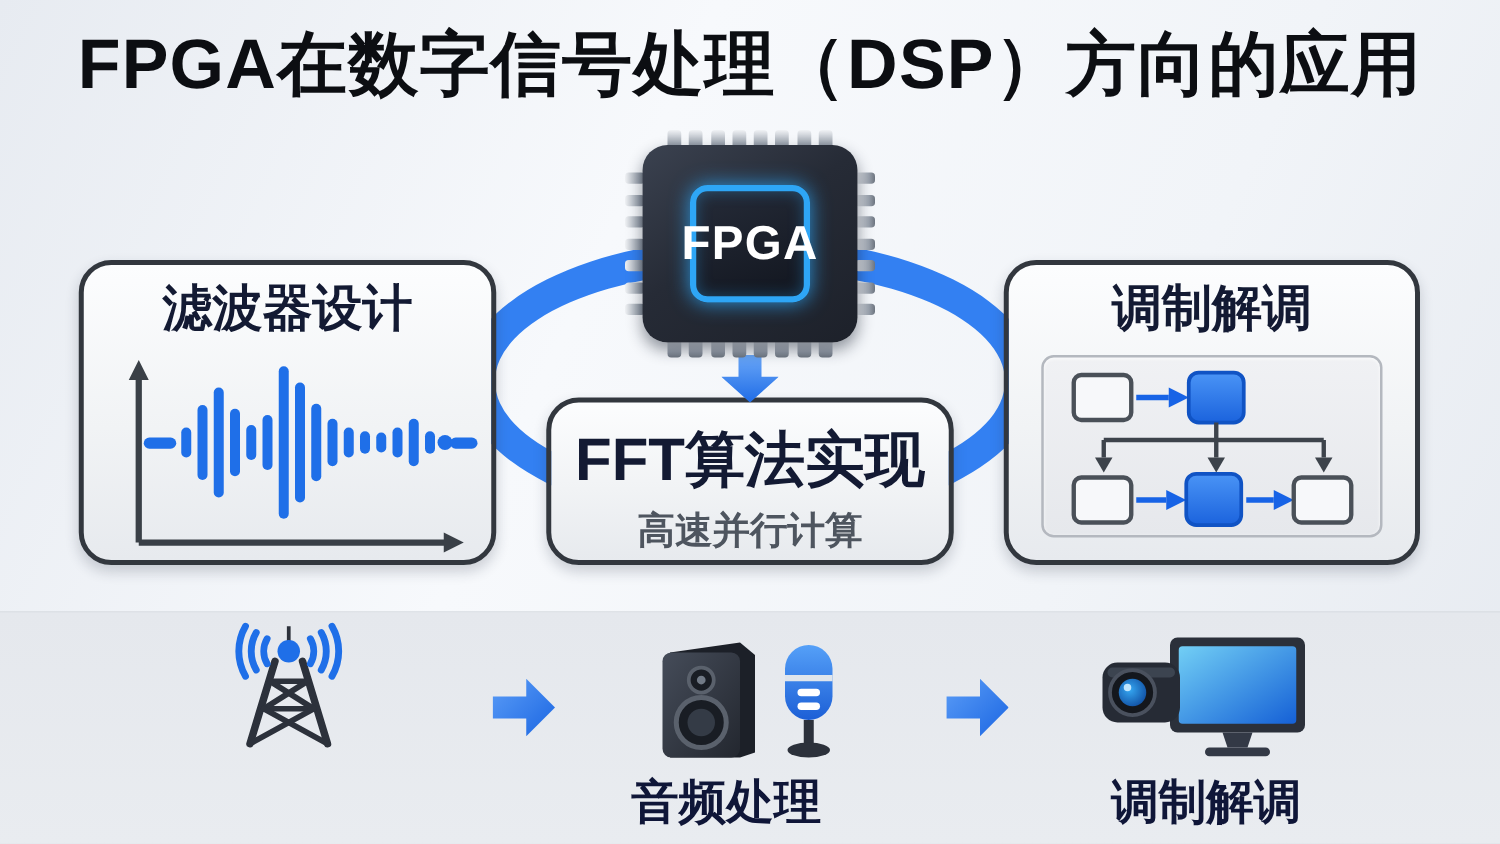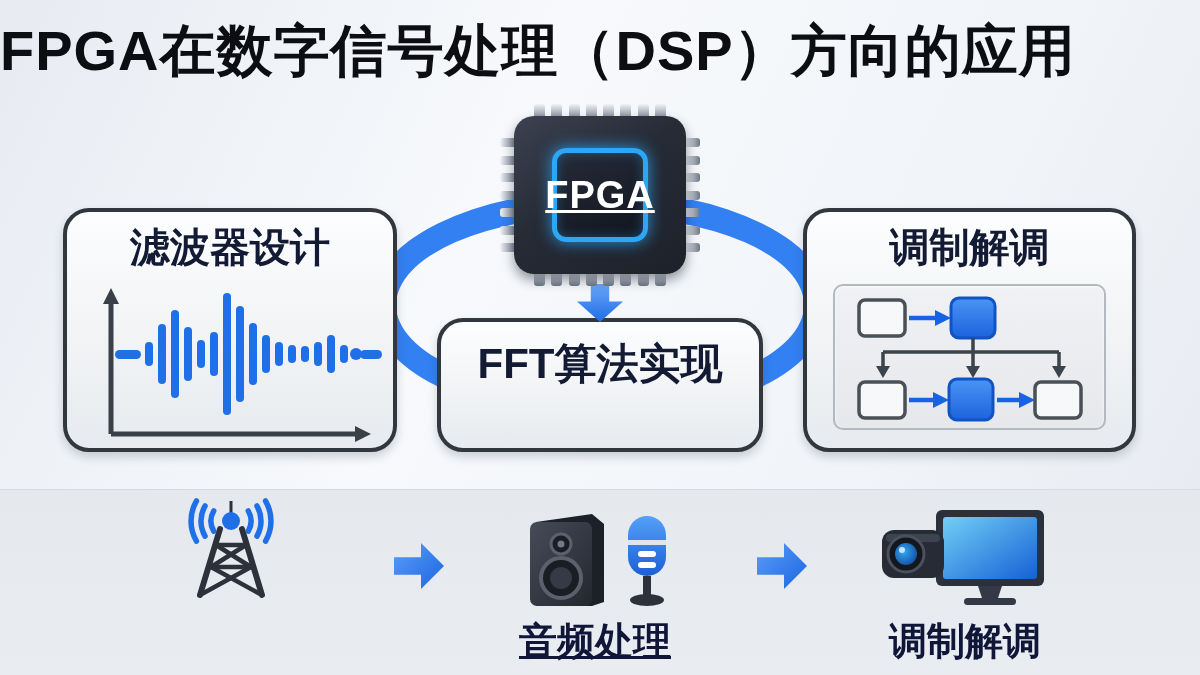--- a/index.html
+++ b/index.html
@@ -3,21 +3,21 @@
 <meta charset="utf-8">
 <style>
   html,body{margin:0;padding:0;background:#cfd4da;}
   #canvas{
     position:relative;width:1200px;height:675px;overflow:hidden;
     font-family:"Liberation Sans",sans-serif;
     background:linear-gradient(115deg,#e7ebf1 0%,#f7f9fc 38%,#f1f4f8 70%,#e6eaf0 100%);
   }
   
   .title{
-    position:absolute;left:0;top:14px;width:100%;
+    position:absolute;left:0;top:14px;width:100%;text-align:center;
     font-size:56px;font-weight:800;color:#0c0e12;letter-spacing:1px;white-space:nowrap;
   }
   
   .ring{
     position:absolute;left:370px;top:190px;width:460px;height:230px;
     box-sizing:border-box;border:26px solid #3380f2;border-radius:50%;z-index:1;
   }
   
   .bigbox{
     position:absolute;box-sizing:border-box;z-index:2;
@@ -25,21 +25,21 @@
     border:4px solid #32373e;border-radius:26px;
     box-shadow:0 5px 10px rgba(35,45,65,.20);
   }
   .box-filter{left:63px;top:208px;width:334px;height:244px;}
   .box-fft{left:437px;top:318px;width:326px;height:134px;text-align:center;}
   .box-mod{left:803px;top:208px;width:333px;height:244px;}
   .box-title{
     text-align:center;font-size:40px;font-weight:800;color:#131a33;
     padding-top:12px;line-height:1.15;
   }
-  .fft-title{font-size:42px;font-weight:800;color:#131a33;padding-top:14px;}
+  .fft-title{font-size:48px;font-weight:800;color:#131a33;padding-top:14px;}
   .fft-sub{font-size:30px;font-weight:600;color:#4e555f;margin-top:4px;}
   
   .wave-svg{position:absolute;left:14px;top:72px;}
   
   .mod-panel{
     position:absolute;left:26px;top:72px;width:273px;height:146px;
     background:linear-gradient(180deg,#f0f1f4,#e6e8ec);
     border:2px solid #b4b8bf;border-radius:10px;box-sizing:border-box;
     box-shadow:inset 0 1px 3px rgba(255,255,255,.8);
   }
@@ -64,21 +64,21 @@
     background:linear-gradient(145deg,#3b4250 0%,#262b36 45%,#1d212a 100%);
     border-radius:20px;box-shadow:0 6px 12px rgba(20,28,45,.45);
   }
   .chip-core{
     position:absolute;left:38px;right:38px;top:32px;bottom:32px;
     background:linear-gradient(160deg,#252b38 0%,#12161f 100%);
     border:5px solid #2ea6f6;border-radius:14px;
     box-shadow:0 0 16px rgba(46,166,246,.85), inset 0 0 12px rgba(46,166,246,.35);
     display:flex;align-items:center;justify-content:center;
   }
-  .chip-label{color:#ffffff;font-size:38px;font-weight:800;letter-spacing:1px;text-decoration:underline;}
+  .chip-label{color:#ffffff;font-size:38px;font-weight:800;letter-spacing:1px;}
   
   .down-arrow{
     position:absolute;left:577px;top:284px;width:46px;height:38px;z-index:3;
     background:linear-gradient(180deg,#6aa7f8,#1f6ce6);
     clip-path:polygon(30% 0,70% 0,70% 46%,100% 46%,50% 100%,0 46%,30% 46%);
   }
   .right-arrow{
     position:absolute;width:50px;height:46px;
     background:linear-gradient(135deg,#5b9df7,#1b66e2);
     clip-path:polygon(0 31%,54% 31%,54% 0,100% 50%,54% 100%,54% 69%,0 69%);
@@ -92,21 +92,21 @@
     border-top:1px solid #d7dbe1;
   }
   .icon-slot{position:absolute;}
   #icon-tower{left:170px;top:497px;}
   #icon-audio{left:522px;top:510px;}
   #icon-image{left:876px;top:508px;}
   .flow-label{
     position:absolute;top:616px;width:220px;text-align:center;
     font-size:38px;font-weight:800;color:#0f1638;white-space:nowrap;
   }
-  #label-comm{left:120px;} #label-audio{left:485px;text-decoration:underline;} #label-image{left:855px;}
+  #label-comm{left:120px;} #label-audio{left:471px;} #label-image{left:855px;}
 </style>
 </head>
 <body>
 
 <div id="canvas">
 
   <div class="title">FPGA在数字信号处理（DSP）方向的应用</div>
 
   <div class="ring"></div>
 
@@ -140,20 +140,21 @@
         <rect x="259" y="61" width="8" height="18" rx="4"></rect>
       </g>
 
       <circle cx="275" cy="70" r="6" fill="#1f6fe8"></circle>
       <rect x="279" y="66" width="22" height="9" rx="4.5" fill="#1f6fe8"></rect>
     </svg>
   </div>
 
   <div class="bigbox box-fft">
     <div class="fft-title">FFT算法实现</div>
+    <div class="fft-sub">高速并行计算</div>
   </div>
 
   <div class="bigbox box-mod">
     <div class="box-title">调制解调</div>
     <div class="mod-panel">
       <svg width="269" height="142" viewBox="0 0 269 142">
         <defs>
           <linearGradient id="gblue" x1="0" y1="0" x2="0" y2="1">
             <stop offset="0" stop-color="#4a94f6"></stop>
               <stop offset="1" stop-color="#1b63dd"></stop>

